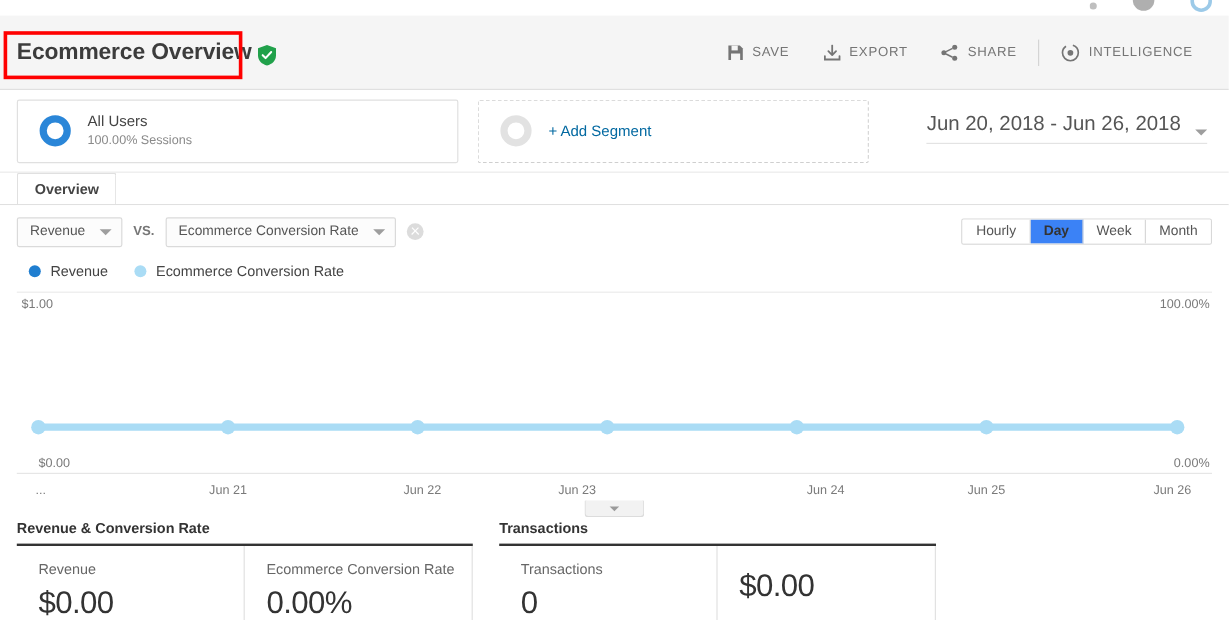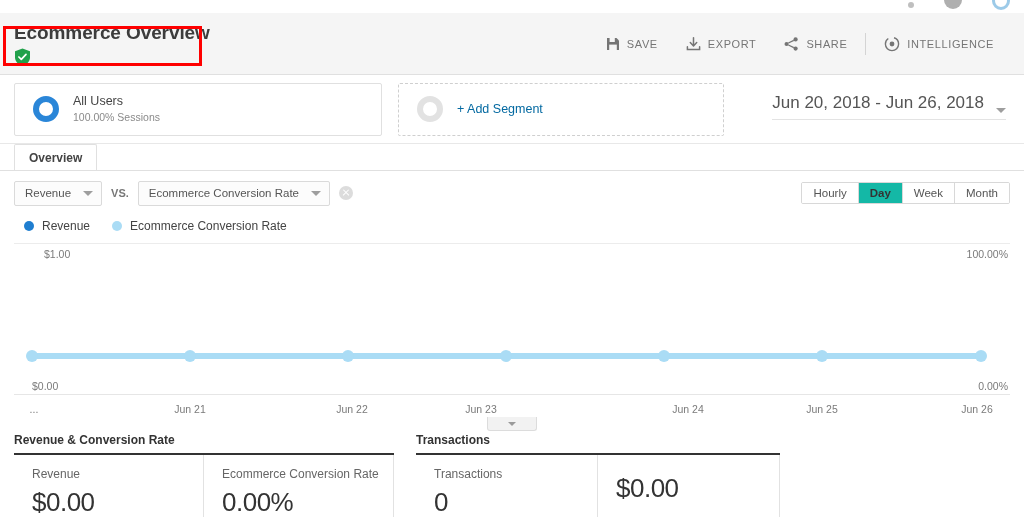--- a/index.html
+++ b/index.html
@@ -64,24 +64,23 @@
     background: #f5f5f5;
     border-bottom: 1px solid #e0e0e0;
     display: flex;
     align-items: center;
     justify-content: space-between;
     padding: 0 16px 0 0;
     position: relative;
   }
   .title-wrap {
     display: flex;
-    align-items: flex-start;
+    align-items: flex-end;
     margin-left: 14px;
     gap: 4px;
-    flex-direction: column;
   }
   .page-title {
     font-size: 19px;
     font-weight: bold;
     color: #3c3c3c;
     letter-spacing: -0.1px;
   }
   .shield {
     width: 17px; height: 18px;
     position: relative;
@@ -278,21 +277,21 @@
   }
   .gran-btn {
     font-size: 11.5px;
     color: #555;
     padding: 4px 11px;
     cursor: pointer;
     border-right: 1px solid #d8d8d8;
     background: #fff;
   }
   .gran-btn:last-child { border-right: none; }
-  .gran-btn.active { background: #14b8a6; font-weight: bold; color: #333; }
+  .gran-btn.active { background: #3b82f6; font-weight: bold; color: #333; }
 
   
   .legend {
     display: flex;
     align-items: center;
     gap: 22px;
     padding: 4px 0 6px 10px;
     border-bottom: 0;
   }
   .legend-item { display: flex; align-items: center; gap: 8px; font-size: 12px; color: #444; cursor: pointer;}
@@ -302,21 +301,21 @@
     position: relative;
     height: 150px;
     margin-top: 4px;
     border-top: 1px solid #ececec;
   }
   .axis-label {
     position: absolute;
     font-size: 10.5px;
     color: #7a7a7a;
   }
-  .y-left-top  { left: 30px; top: 4px; }
+  .y-left-top  { left: 4px; top: 4px; }
   .y-left-bot  { left: 18px; bottom: 2px; }
   .y-right-top { right: 2px; top: 4px; }
   .y-right-bot { right: 2px; bottom: 2px; }
 
   .plot-svg { position: absolute; left: 0; top: 0; }
 
   .xaxis {
     position: relative;
     height: 30px;
     border-top: 1px solid #e6e6e6;

